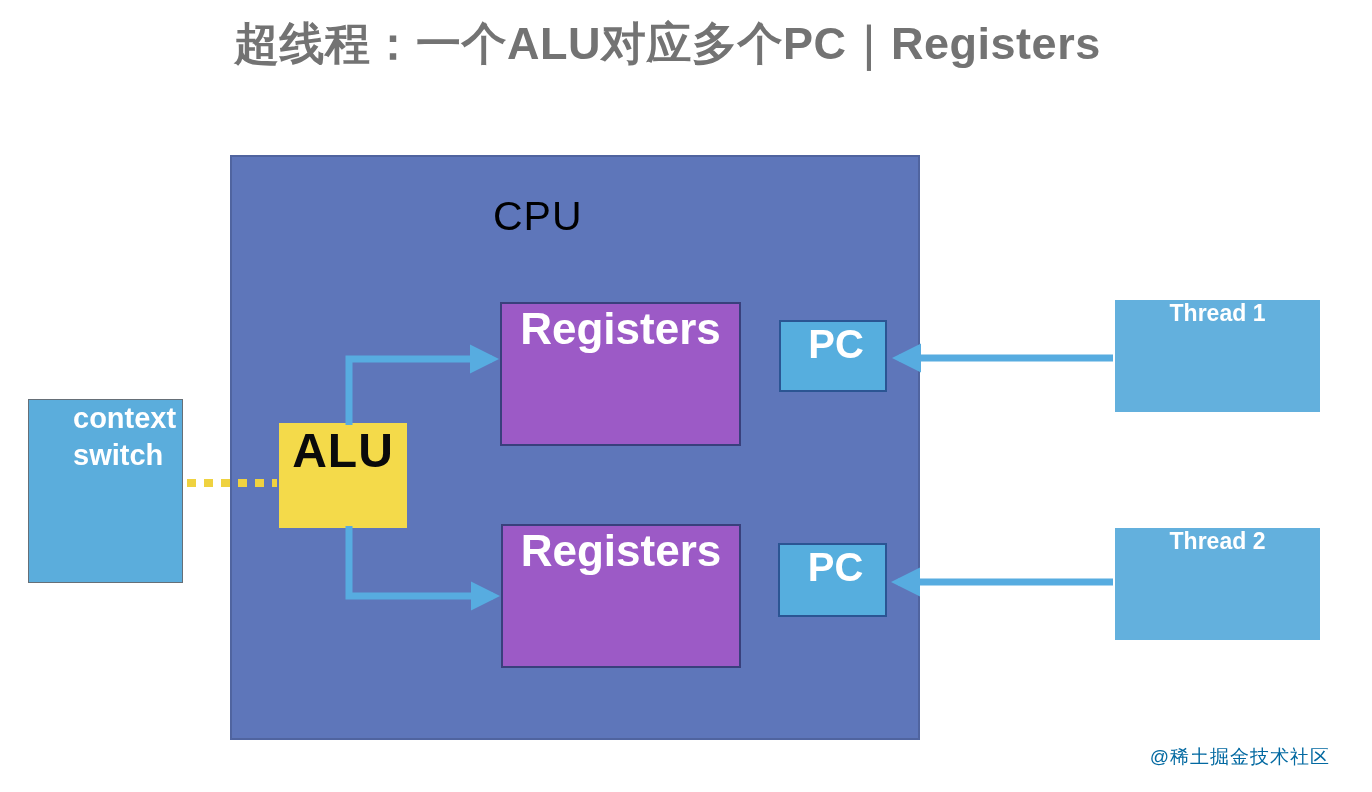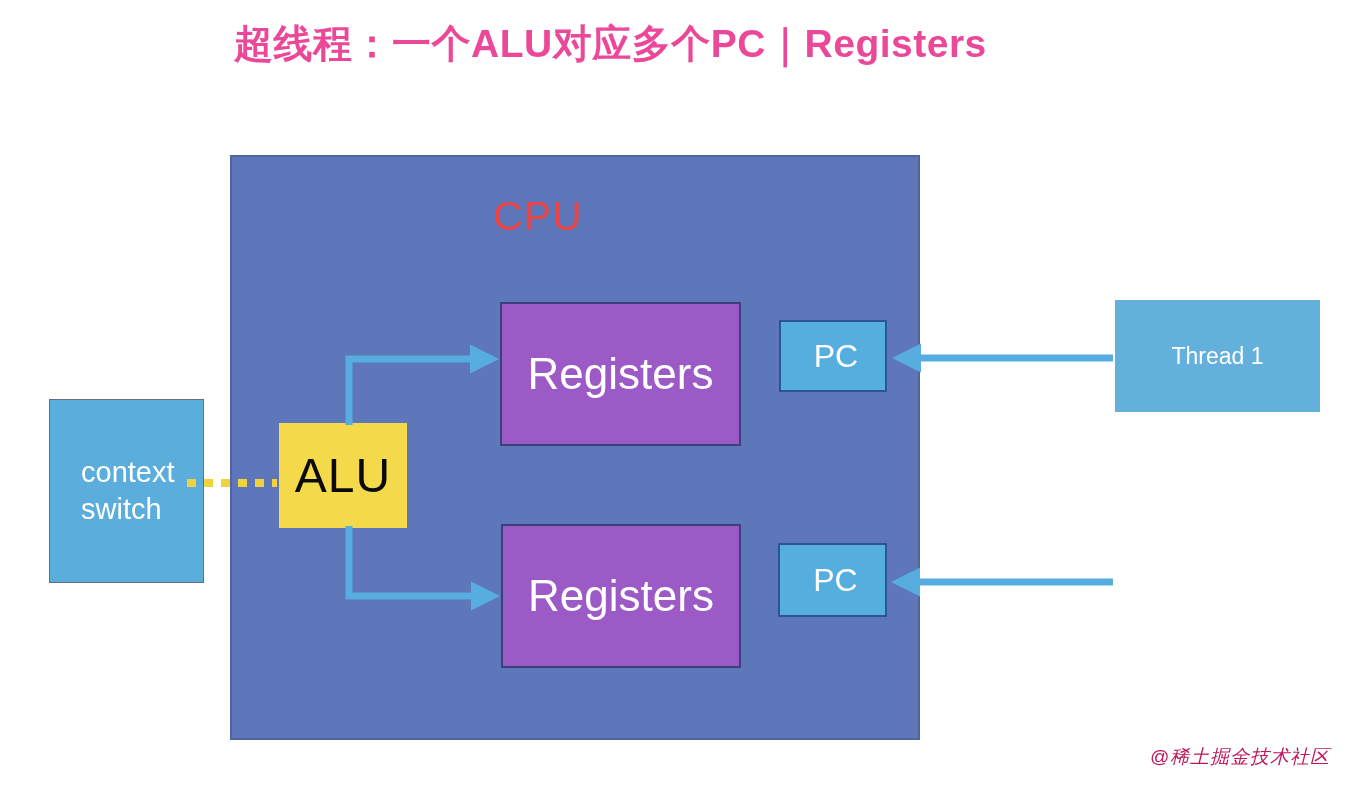--- a/index.html
+++ b/index.html
@@ -12,84 +12,83 @@
   .canvas {
     position: relative;
     width: 1372px; height: 792px;
     background: #ffffff;
   }
 
   
   .title {
     position: absolute;
     left: 234px; top: 22px;
-    font-size: 39px;
+    font-size: 45px;
     font-weight: 600;
-    color: #ec4899;
+    color: #737373;
     line-height: 44px;
     letter-spacing: 0.5px;
   }
 
   
   .cpu-box {
     position: absolute;
     left: 230px; top: 155px;
     width: 690px; height: 585px;
     background: #5e76ba;
     border: 2px solid #50649f;
   }
   .cpu-label {
     position: absolute;
     left: 493px; top: 193px;
     font-size: 41px;
-    color: #ef4444;
+    color: #000000;
     letter-spacing: 1px;
   }
 
   
   .node {
     position: absolute;
     display: flex;
-    align-items: center;
     justify-content: center;
     color: #ffffff;
+    font-weight: bold;
   }
 
   .registers {
     background: #9c5ac6;
     border: 2px solid #39407c;
     font-size: 44px;
   }
   .registers-top    { left: 500px; top: 302px; width: 241px; height: 144px; }
   .registers-bottom { left: 501px; top: 524px; width: 240px; height: 144px; }
 
   .pc {
     background: #56aede;
     border: 2px solid #2b5593;
-    font-size: 32px;
+    font-size: 40px;
     padding-left: 6px;
   }
   .pc-top    { left: 779px; top: 320px; width: 108px; height: 72px; }
   .pc-bottom { left: 778px; top: 543px; width: 109px; height: 74px; }
 
   .alu {
     left: 279px; top: 423px; width: 128px; height: 105px;
     background: #f4da4a;
     color: #0a0a0a;
     font-size: 48px;
     letter-spacing: 1px;
   }
 
   .context-switch {
     left: 28px; top: 399px; width: 155px; height: 184px;
     background: #5baddc;
     border: 1.5px solid #666f77;
     justify-content: flex-start;
-    padding-left: 31px;
-    margin-left: 21px;
+    padding-left: 44px;
   }
   .context-switch .wrap-label {
     font-size: 29px;
     line-height: 37px;
     width: 105px; 
   }
 
   .thread {
     background: #63b0dd;
     font-size: 23px;
@@ -102,23 +101,22 @@
     position: absolute;
     left: 0; top: 0;
     width: 1372px; height: 792px;
     pointer-events: none;
   }
 
   .watermark {
     position: absolute;
     right: 42px; top: 744px;
     font-size: 19px;
-    color: #be185d;
+    color: #0369a1;
     letter-spacing: 1px;
-    font-style: italic;
   }
 </style>
 </head>
 <body>
 
 <div class="canvas">
 
   <div class="title">
     <div>超线程：一个ALU对应多个PC｜Registers</div>
   </div>
@@ -144,20 +142,23 @@
     <span>ALU</span>
   </div>
 
   <div class="node context-switch">
     <span class="wrap-label">context switch</span>
   </div>
 
   <div class="node thread thread-1">
     <span>Thread 1</span>
   </div>
+  <div class="node thread thread-2">
+    <span>Thread 2</span>
+  </div>
 
   <svg class="arrows" viewBox="0 0 1372 792" xmlns="http://www.w3.org/2000/svg">
     <defs>
       <marker id="arrow-blue" markerWidth="4.6" markerHeight="4.6" refX="3.2" refY="2.1" orient="auto">
         <path d="M0,0 L4.2,2.1 L0,4.2 Z" fill="#57ace0"></path>
       </marker>
     </defs>
 
     <path d="M349,425 L349,359 L492,359" fill="none" stroke="#57ace0" stroke-width="7" marker-end="url(#arrow-blue)"></path>
 

